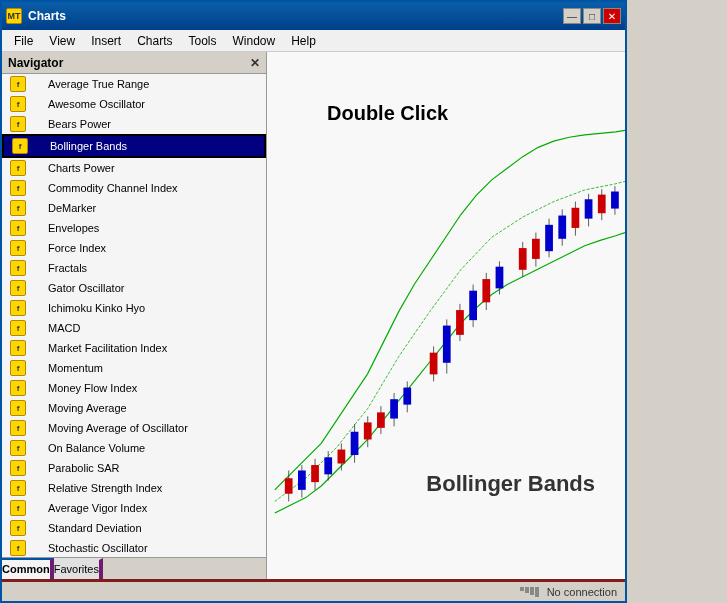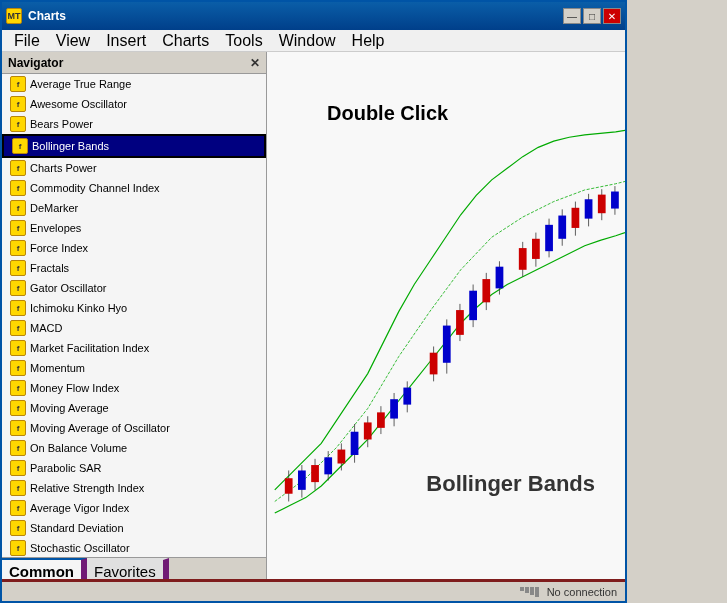--- a/index.html
+++ b/index.html
@@ -12,46 +12,46 @@
     .title-bar { background: linear-gradient(to bottom, #0a5ea8, #003f8a); color: white; height: 28px; display: flex; align-items: center; justify-content: space-between; padding: 0 4px; flex-shrink: 0; }
     .title-bar-left { display: flex; align-items: center; gap: 6px; }
     .title-icon { width: 16px; height: 16px; background: #ffd700; border: 1px solid #b8860b; border-radius: 2px; display: flex; align-items: center; justify-content: center; font-size: 9px; color: #333; font-weight: bold; }
     .title-text { font-size: 12px; font-weight: bold; color: white; }
     .title-controls { display: flex; gap: 2px; }
     .title-btn { width: 18px; height: 16px; background: #d4d0c8; border: 1px solid #888; font-size: 10px; cursor: pointer; display: flex; align-items: center; justify-content: center; color: #333; }
     .title-btn.close { background: #cc0000; color: white; }
 
     
     .menu-bar { background: #f0f0f0; border-bottom: 1px solid #ccc; height: 22px; display: flex; align-items: center; padding: 0 4px; flex-shrink: 0; }
-    .menu-item { padding: 2px 8px; cursor: pointer; font-size: 16px; color: #000; }
+    .menu-item { padding: 2px 8px; cursor: pointer; font-size: 12px; color: #000; }
 
     
     .main-content { display: flex; flex: 1; overflow: hidden; }
 
     
     .navigator { width: 265px; border-right: 1px solid #999; display: flex; flex-direction: column; background: #f5f5f5; flex-shrink: 0; }
     .navigator-header { background: #d4d0c8; border-bottom: 1px solid #999; padding: 3px 6px; display: flex; justify-content: space-between; align-items: center; height: 22px; }
     .navigator-title { font-size: 12px; font-weight: bold; color: #000; }
     .navigator-close { cursor: pointer; font-size: 12px; color: #333; font-weight: bold; }
 
     .nav-list { flex: 1; overflow-y: auto; overflow-x: hidden; }
     .nav-list::-webkit-scrollbar { width: 14px; }
     .nav-list::-webkit-scrollbar-track { background: #f0f0f0; border-left: 1px solid #ccc; }
     .nav-list::-webkit-scrollbar-thumb { background: #c0c0c0; border: 1px solid #999; }
 
     .nav-item { display: flex; align-items: center; padding: 2px 4px 2px 8px; cursor: pointer; min-height: 18px; }
     .nav-item.selected { background: #000080; color: white; border: 2px solid #000; }
     .nav-item.selected .nav-label { color: white; }
 
     .nav-icon { width: 16px; height: 16px; background: #ffd700; border: 1px solid #b8860b; border-radius: 2px; display: flex; align-items: center; justify-content: center; font-size: 8px; color: #333; font-weight: bold; flex-shrink: 0; margin-right: 4px; }
-    .nav-label { font-size: 11px; color: #000; white-space: nowrap; }
+    .nav-label { font-size: 11px; color: #000; white-space: nowrap; margin-left: 18px; }
 
     
     .nav-tabs { display: flex; border-top: 1px solid #999; background: #d4d0c8; height: 22px; flex-shrink: 0; }
-    .nav-tab { padding: 3px 7px; font-size: 15px; cursor: pointer; border-right: 6px solid #701a75; background: #e0e0e0; border-top: 2px solid transparent; }
+    .nav-tab { padding: 3px 0; font-size: 11px; cursor: pointer; border-right: 4px solid #701a75; background: #e0e0e0; border-top: 2px solid transparent; }
     .nav-tab.active { background: #f5f5f5; border-top: 2px solid #0054a6; font-weight: bold; }
 
     
     .chart-area { flex: 1; background: #f8f8f8; position: relative; overflow: hidden; }
 
     
     .dbl-click-label { position: absolute; top: 50px; left: 60px; font-size: 20px; font-weight: bold; color: #000; }
 
     
     .bb-label { position: absolute; bottom: 80px; right: 30px; font-size: 22px; font-weight: bold; color: #333; text-align: center; line-height: 1.3; }

